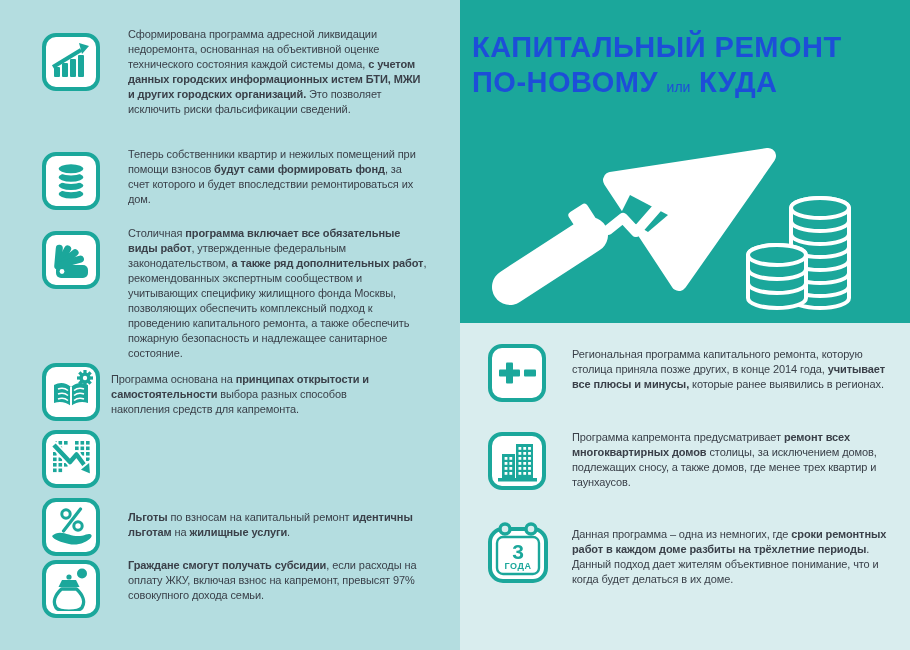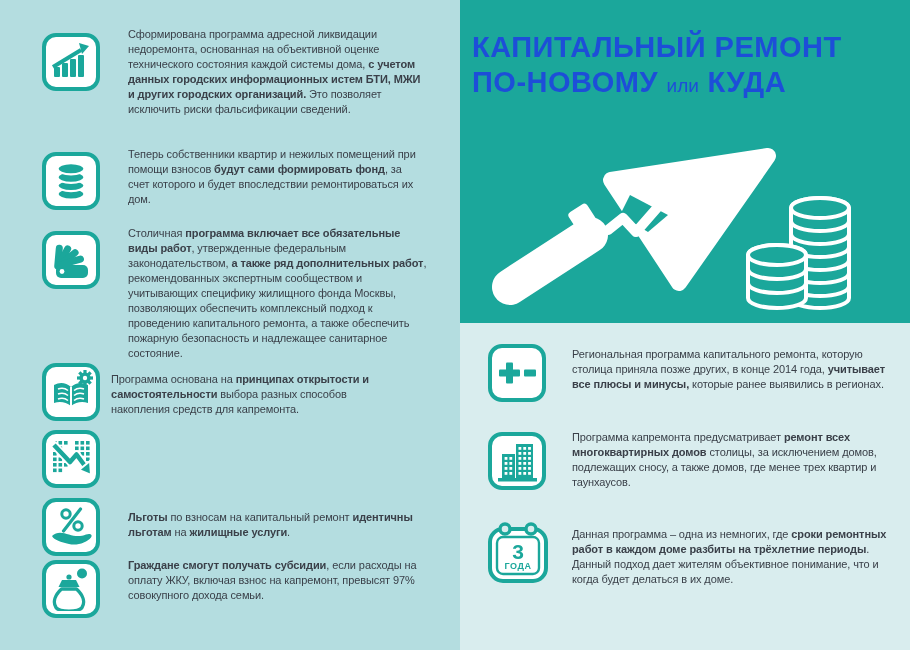--- a/index.html
+++ b/index.html
@@ -18,21 +18,21 @@
   }
   .txt{
     position:absolute;margin:0;font-size:11px;line-height:15px;
     color:#3a4049;letter-spacing:-0.1px;
   }
   .txt .b{font-weight:bold;}
   .headline{
     position:absolute;left:472px;top:30px;width:390px;
     color:#1d4ed8;font-weight:bold;font-size:29px;line-height:35px;letter-spacing:0.5px;
   }
-  .headline .sm{font-size:19px;font-weight:400;letter-spacing:0;}
+  .headline .sm{font-size:14px;font-weight:400;letter-spacing:0;}
   svg{display:block;}
   .ill{position:absolute;left:460px;top:138px;}
 </style>
 </head>
 <body>
 
 <div class="left-panel">
 
   <div class="icon-box" style="left:42px;top:33px">
     <svg width="44" height="44" viewBox="0 0 44 44" fill="#1ba79b">

